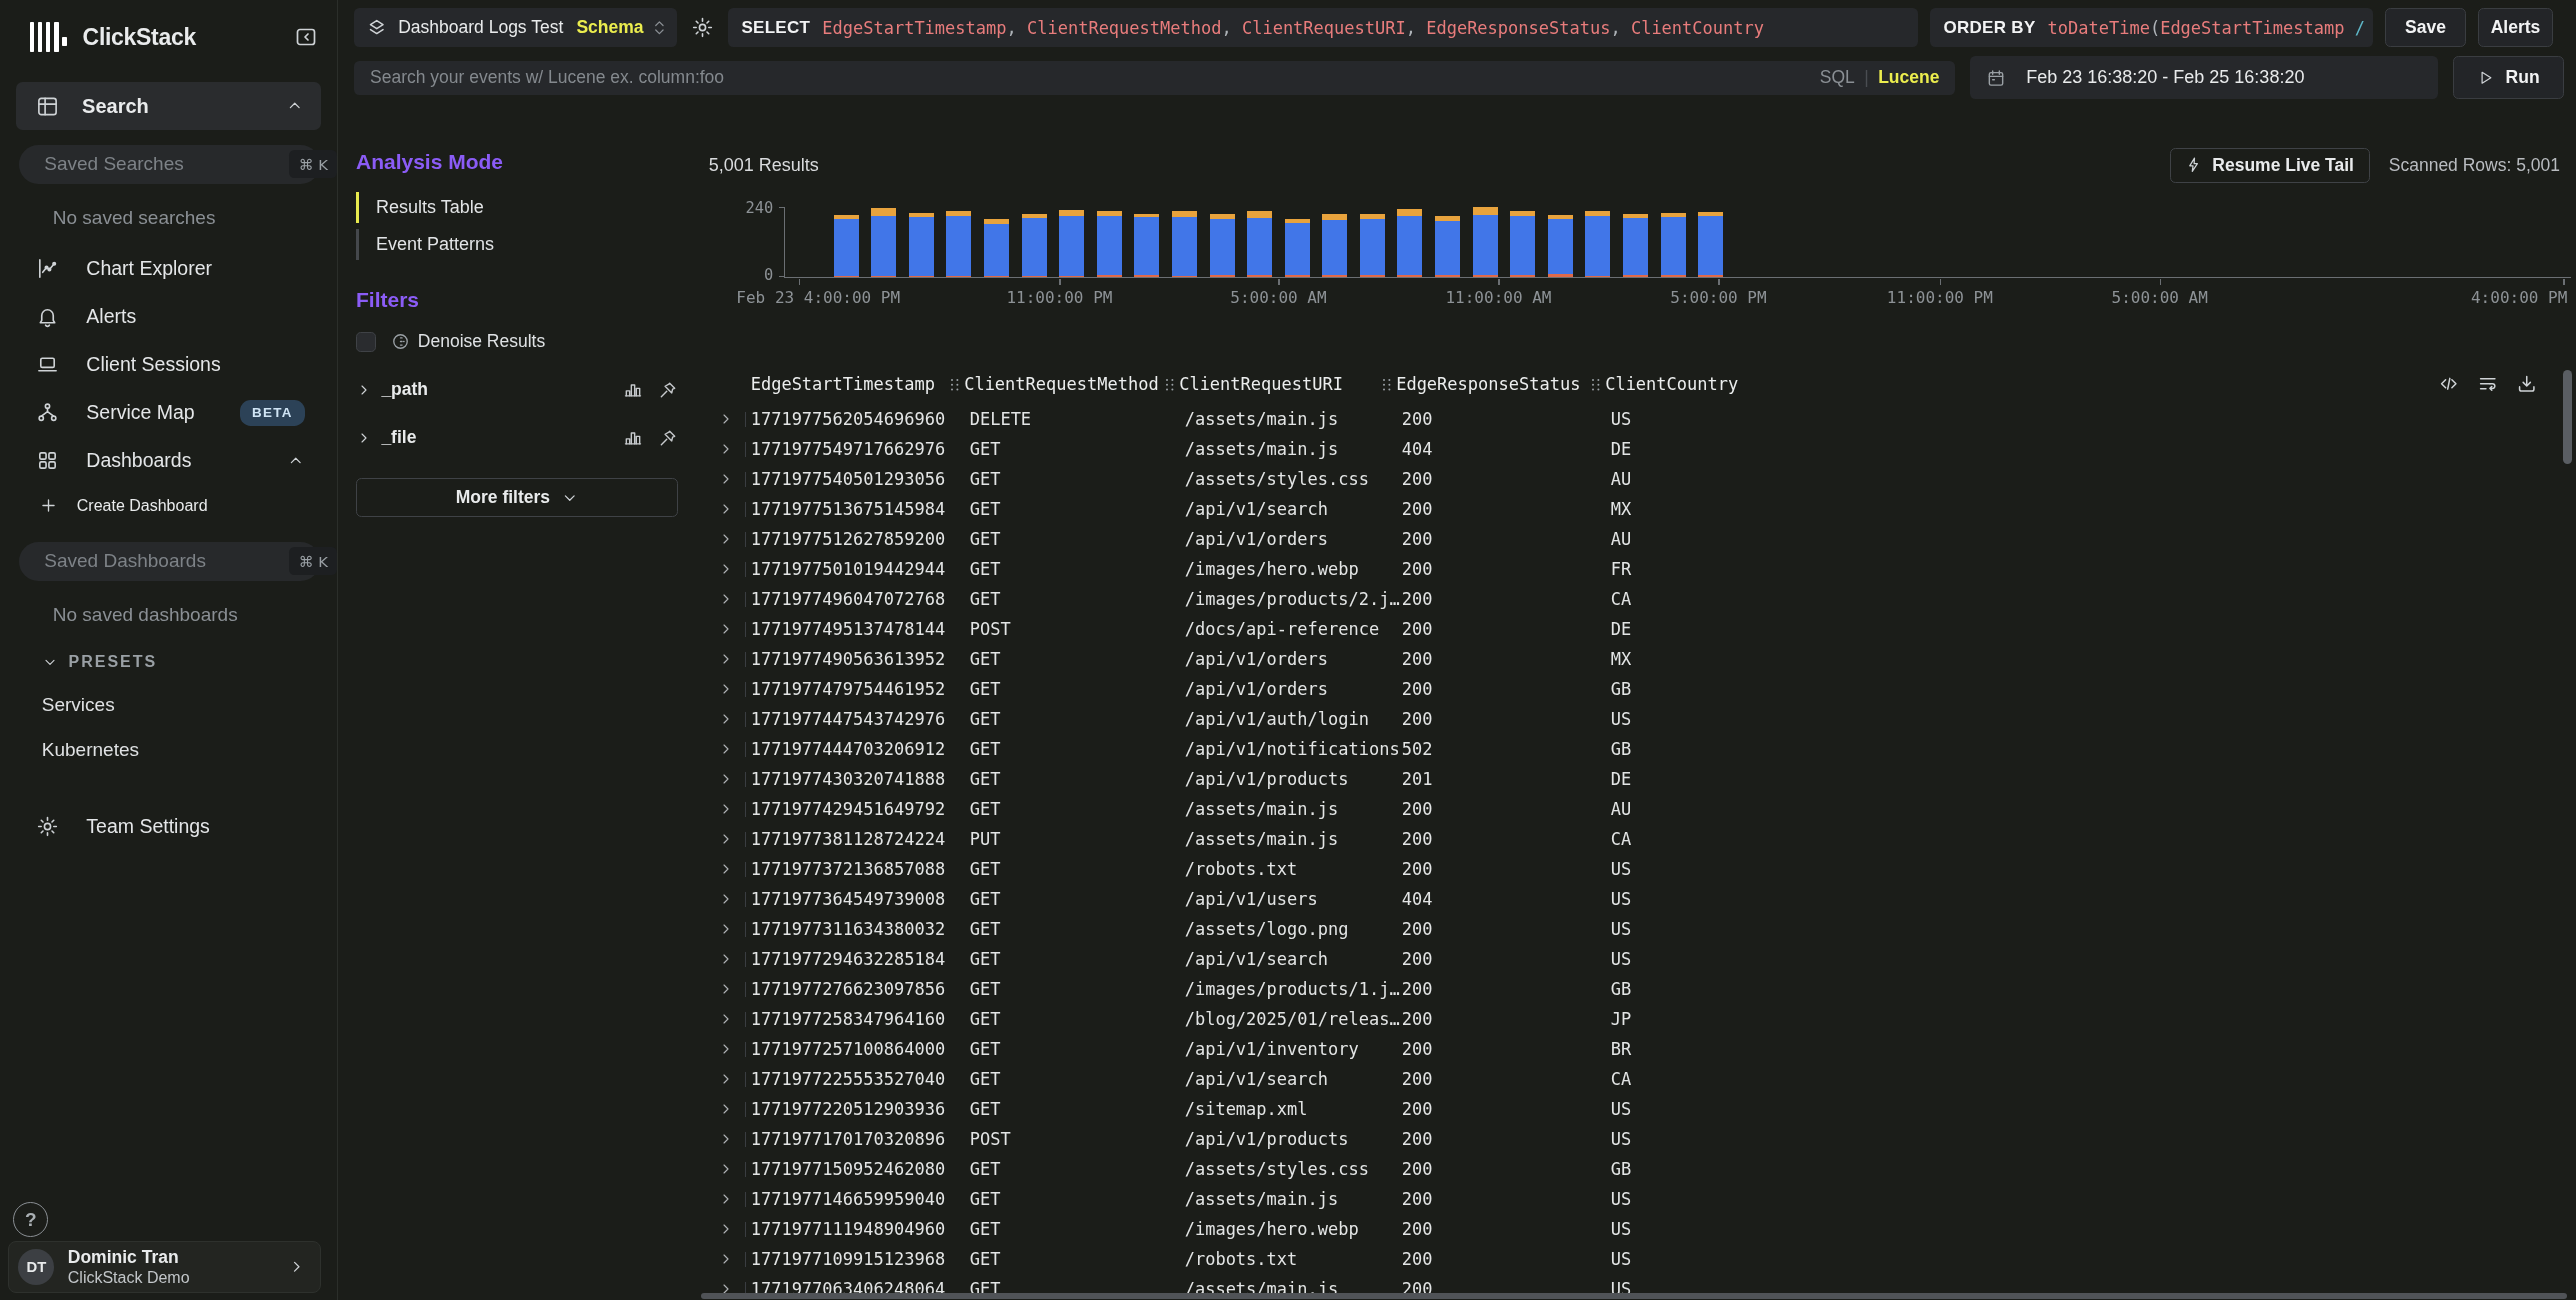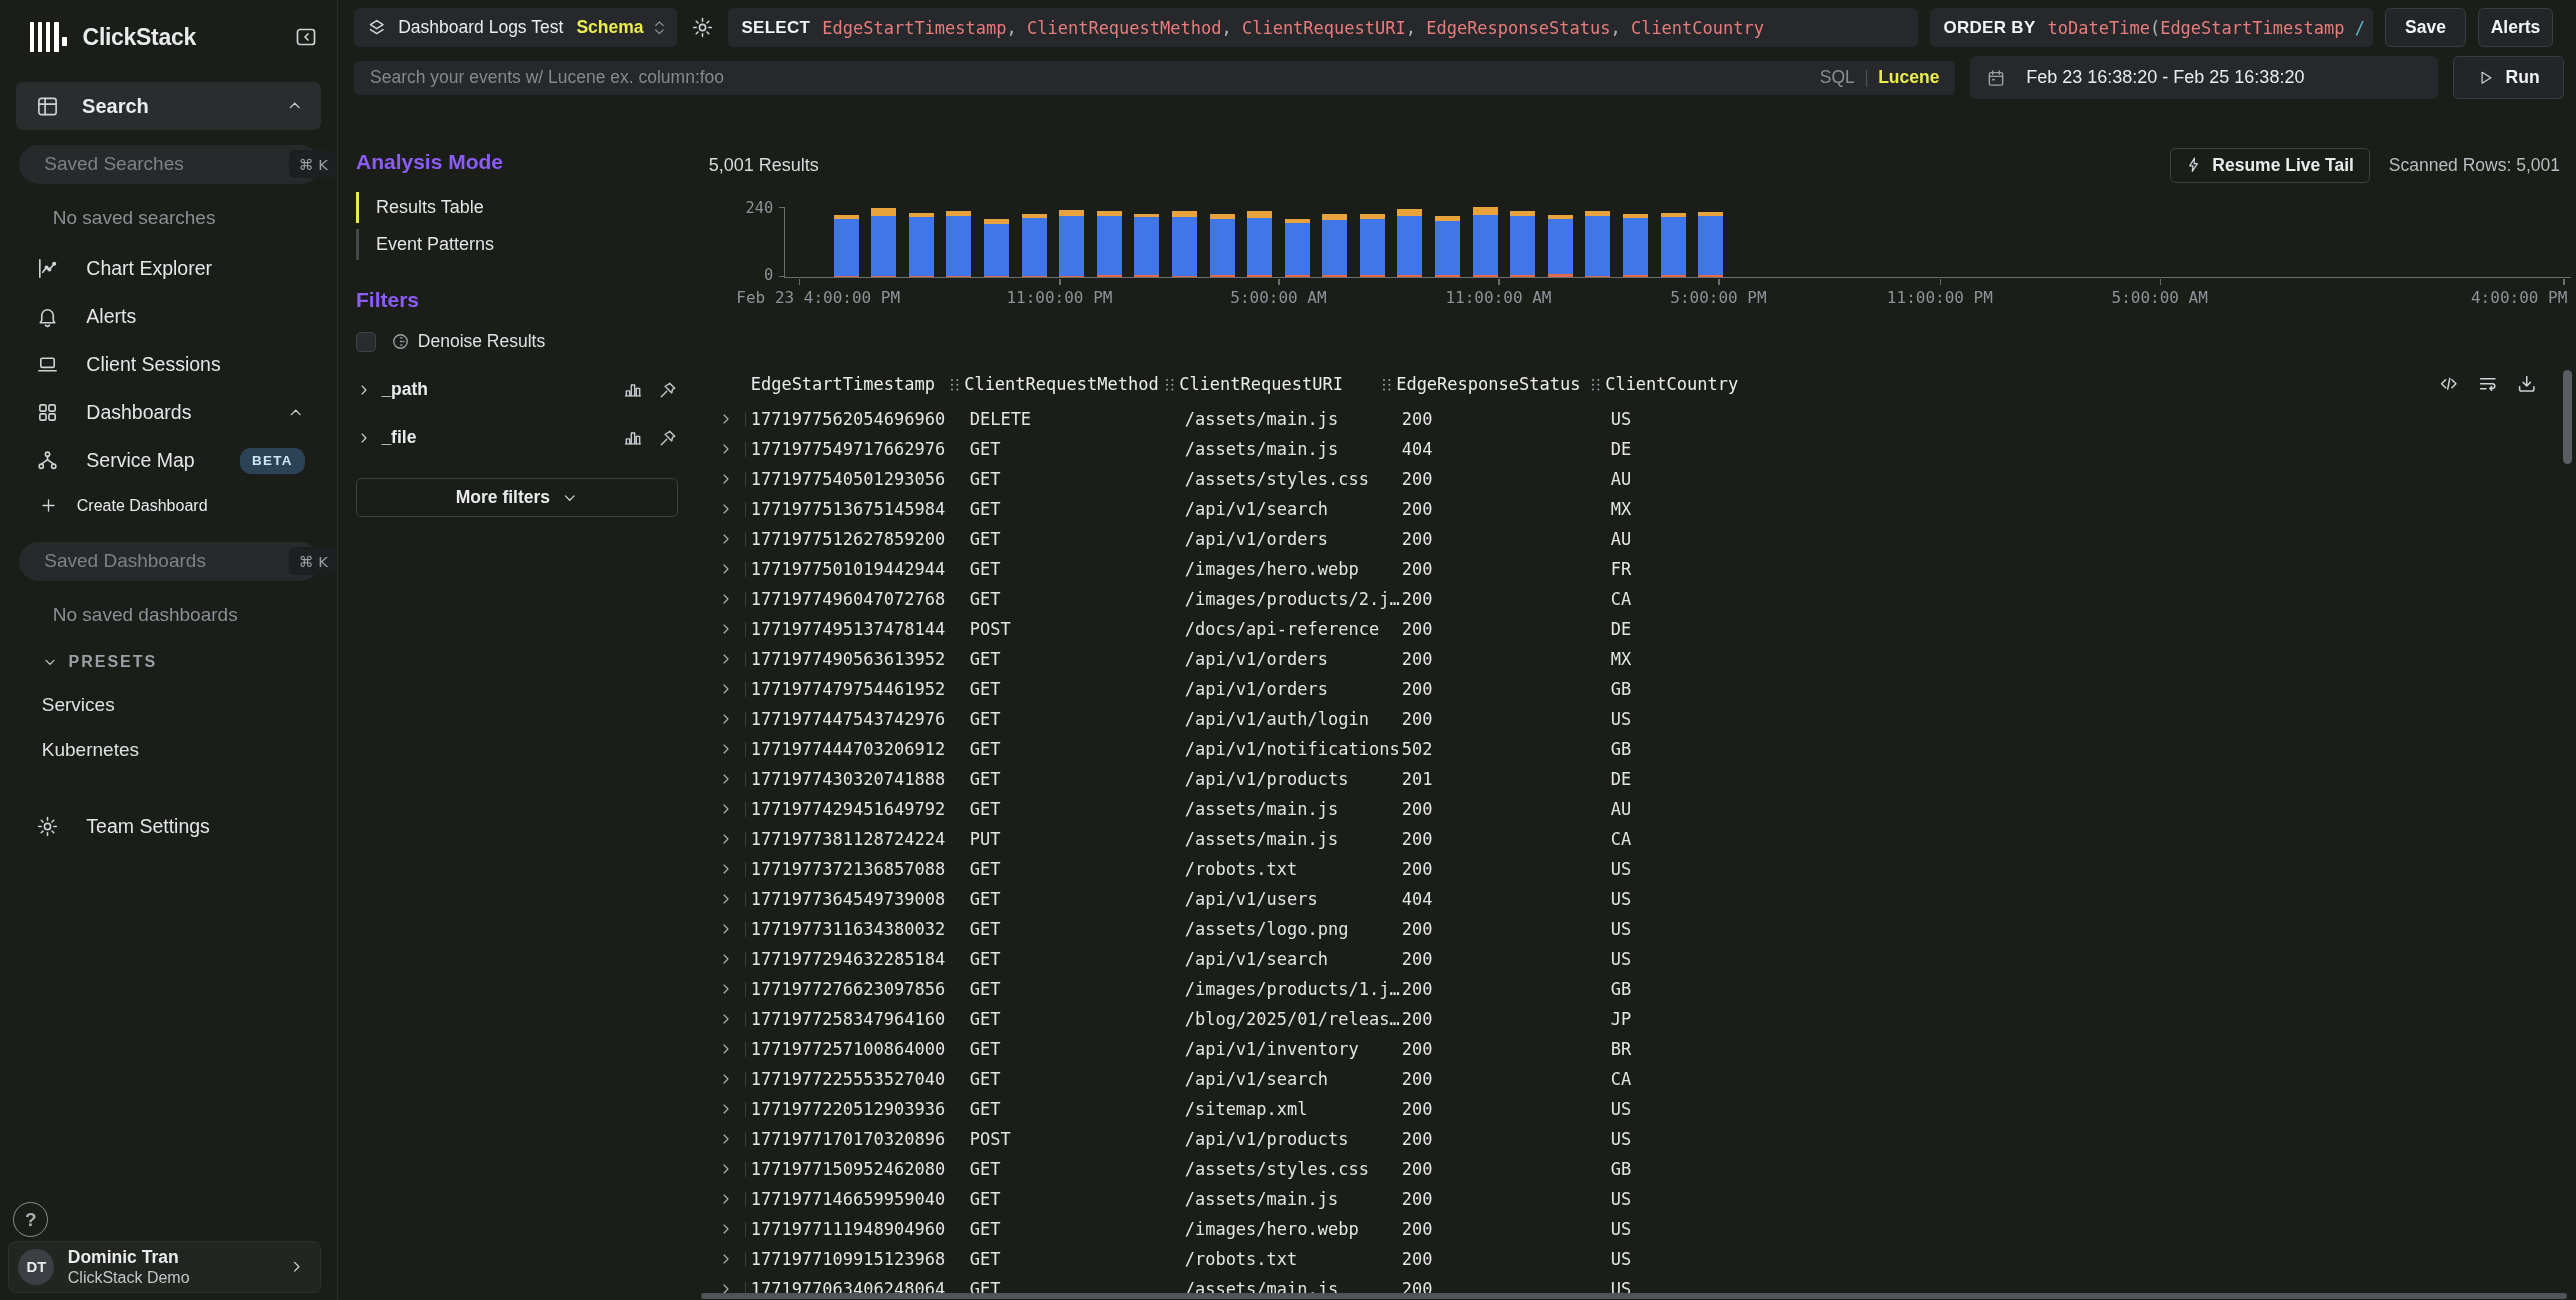--- a/index.html
+++ b/index.html
@@ -230,41 +230,41 @@
       </div>
       <div class="nav-item">
         <svg class="ico" width="23" height="23" viewBox="0 0 24 24">
             <rect x="5" y="5.5" width="14" height="9.5" rx="1.5"></rect>
             <path d="M3 18.5h18"></path>
           </svg>
         <span class="lbl">Client Sessions</span>
       </div>
       <div class="nav-item">
         <svg class="ico" width="23" height="23" viewBox="0 0 24 24">
+            <circle cx="12" cy="5.5" r="2.2"></circle>
+            <circle cx="5.5" cy="18" r="2.2"></circle>
+            <circle cx="18.5" cy="18" r="2.2"></circle>
+            <path d="M12 7.7v3.3M12 11l-6 4.6M12 11l6 4.6"></path>
+          </svg>
+        <span class="lbl">Service Map</span>
+        <span class="beta">BETA</span>
+      </div>
+      <div class="nav-item">
+        <svg class="ico" width="23" height="23" viewBox="0 0 24 24">
             <rect x="4" y="4" width="6.5" height="6.5" rx="1.5"></rect>
             <rect x="13.5" y="4" width="6.5" height="6.5" rx="1.5"></rect>
             <rect x="4" y="13.5" width="6.5" height="6.5" rx="1.5"></rect>
             <rect x="13.5" y="13.5" width="6.5" height="6.5" rx="1.5"></rect>
           </svg>
         <span class="lbl">Dashboards</span>
         <span class="chev">
           <svg class="ico" width="17.5" height="17.5" viewBox="0 0 24 24">
               <path d="M6 14.5l6-6 6 6"></path>
             </svg>
         </span>
-      </div>
-      <div class="nav-item">
-        <svg class="ico" width="23" height="23" viewBox="0 0 24 24">
-            <circle cx="12" cy="5.5" r="2.2"></circle>
-            <circle cx="5.5" cy="18" r="2.2"></circle>
-            <circle cx="18.5" cy="18" r="2.2"></circle>
-            <path d="M12 7.7v3.3M12 11l-6 4.6M12 11l6 4.6"></path>
-          </svg>
-        <span class="lbl">Service Map</span>
-        <span class="beta">BETA</span>
       </div>
     </div>
 
     <div class="create-dash">
       <svg class="ico" width="19" height="19" viewBox="0 0 24 24">
           <path d="M12 5v14M5 12h14"></path>
         </svg>
       <span class="lbl">Create Dashboard</span>
     </div>
 

